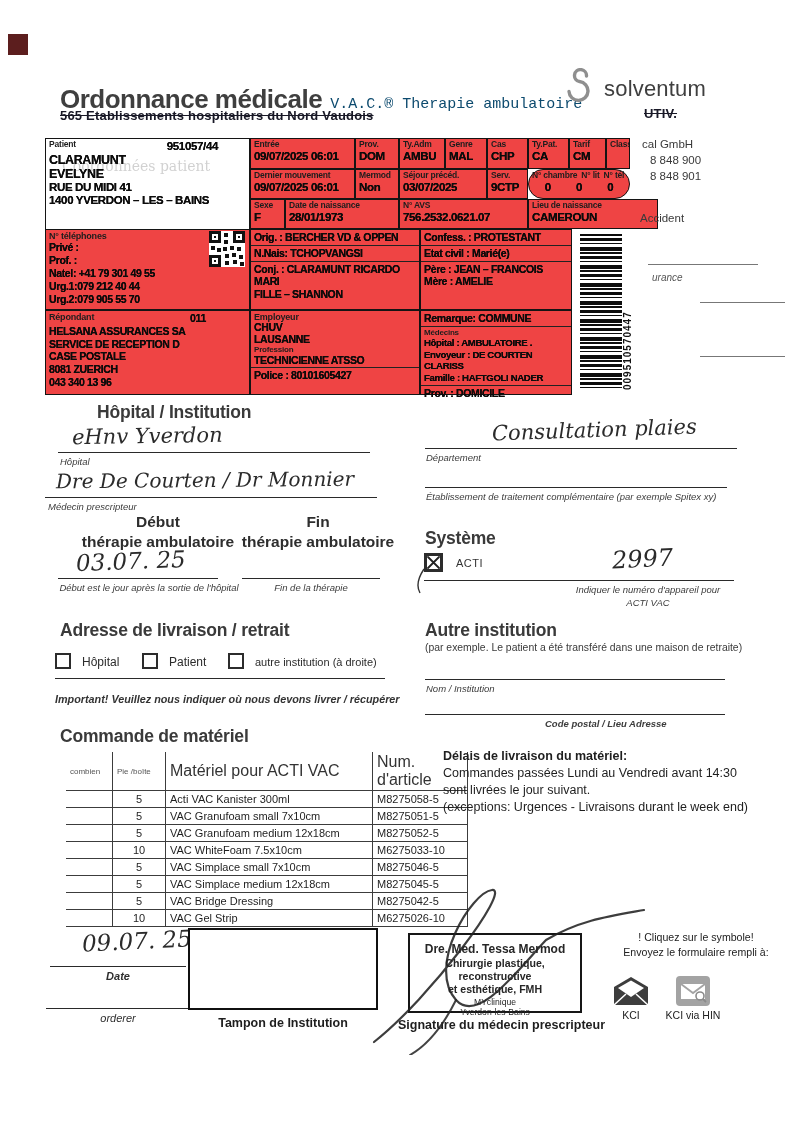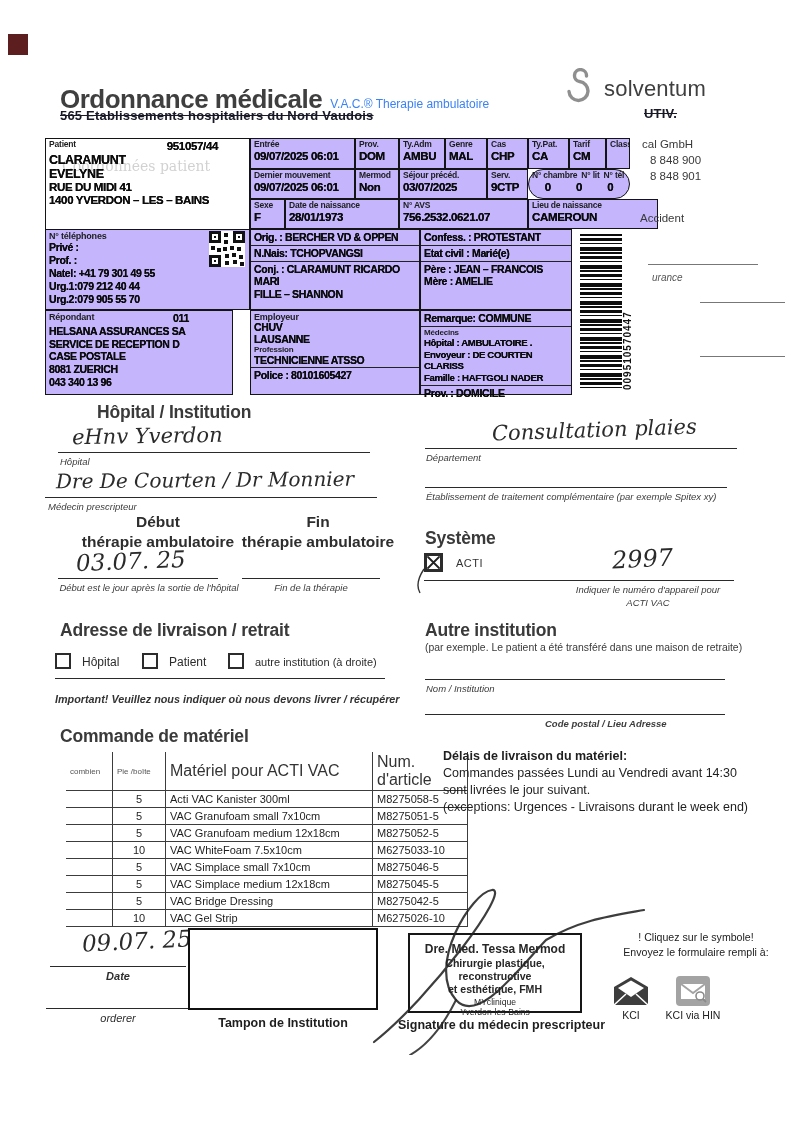--- a/index.html
+++ b/index.html
@@ -1,20 +1,20 @@
 <!DOCTYPE html>
 <html><head>
 <meta charset="utf-8">
 <style>
   html,body{margin:0;padding:0;background:#e8e8e8;}
   .page{position:relative;width:795px;height:1123px;background:#fff;margin:0 auto;
         font-family:"Liberation Sans",sans-serif;overflow:hidden;}
   .abs{position:absolute;}
   
-  .cell{position:absolute;border:1.5px solid #141414;box-sizing:border-box;padding:1px 3px;background:#c4b5fd;}
+  .cell{position:absolute;border:1.5px solid #141414;box-sizing:border-box;padding:1px 3px;background:#ef4444;}
   .lb{font-size:8.5px;font-weight:700;color:#1d1d1d;line-height:1.15;letter-spacing:-.2px;}
   .vl{font-size:11.5px;font-weight:700;color:#0c0c0c;letter-spacing:-.35px;line-height:1.12;
       text-shadow:0 0 .4px #000;}
   .vs{font-size:10.5px;font-weight:700;color:#0c0c0c;letter-spacing:-.35px;line-height:1.22;
       text-shadow:0 0 .4px #000;}
   .sep{border-top:1.3px solid #222;margin:1px -3px;}
   
   .h2{font-weight:700;color:#3a3a3a;font-size:17.5px;letter-spacing:-.2px;}
   .it{font-style:italic;color:#3d3d3d;}
   .ln{position:absolute;border-top:1.6px solid #2a2a2a;}
@@ -40,21 +40,21 @@
 </style>
 </head>
 <body>
 
 <div class="page">
 
   <div class="abs" style="left:8px;top:34px;width:20px;height:21px;background:#5c1e1e;"></div>
 
   <div class="abs" style="left:60px;top:84px;display:flex;align-items:baseline;gap:8px;">
     <span style="font-size:26px;font-weight:700;color:#3f3f3f;letter-spacing:-.5px;">Ordonnance médicale</span>
-    <span style="font-size:12px;color:#3b82f6;">V.A.C.® Therapie ambulatoire</span>
+    <span style="font-size:15px;color:#0c4a6e;font-family:Liberation Mono, monospace;">V.A.C.® Therapie ambulatoire</span>
   </div>
 
   <div class="abs" style="left:563px;top:68px;display:flex;align-items:center;gap:5px;">
     <span>
       <svg width="36" height="38" viewBox="0 0 36 38">
         <path d="M 23.5,8 a 6,6 0 1 0 -7,5.5 a 9.5,9.5 0 1 1 -10.5,10" fill="none" stroke="#8f8f8f" stroke-width="3.4" stroke-linecap="round"></path>
       </svg>
     </span>
     <span style="font-size:22px;color:#3f3f3f;letter-spacing:.2px;">solventum</span>
   </div>
@@ -209,21 +209,21 @@
   <div class="cell" style="left:250px;top:229px;width:170px;height:81px;">
     <div class="vs">Orig.  : BERCHER VD &amp; OPPEN</div>
     <div class="sep"></div>
     <div class="vs">N.Nais: TCHOPVANGSI</div>
     <div class="sep"></div>
     <div class="vs">Conj.  : CLARAMUNT RICARDO</div>
     <div class="vs">MARI</div>
     <div class="vs">FILLE  –  SHANNON</div>
   </div>
 
-  <div class="cell" style="left:45px;top:310px;width:188px;height:85px;">
+  <div class="cell" style="left:45px;top:310px;width:205px;height:85px;">
     <div style="display:flex;justify-content:space-between;">
       <span class="lb" style="font-size:9px;">Répondant</span>
       <span class="vs" style="margin-right:40px;">011</span>
     </div>
     <div class="vs">HELSANA ASSURANCES SA</div>
     <div class="vs">SERVICE DE RECEPTION D</div>
     <div class="vs">CASE POSTALE</div>
     <div class="vs">8081 ZUERICH</div>
     <div class="vs">043 340 13 96</div>
   </div>

